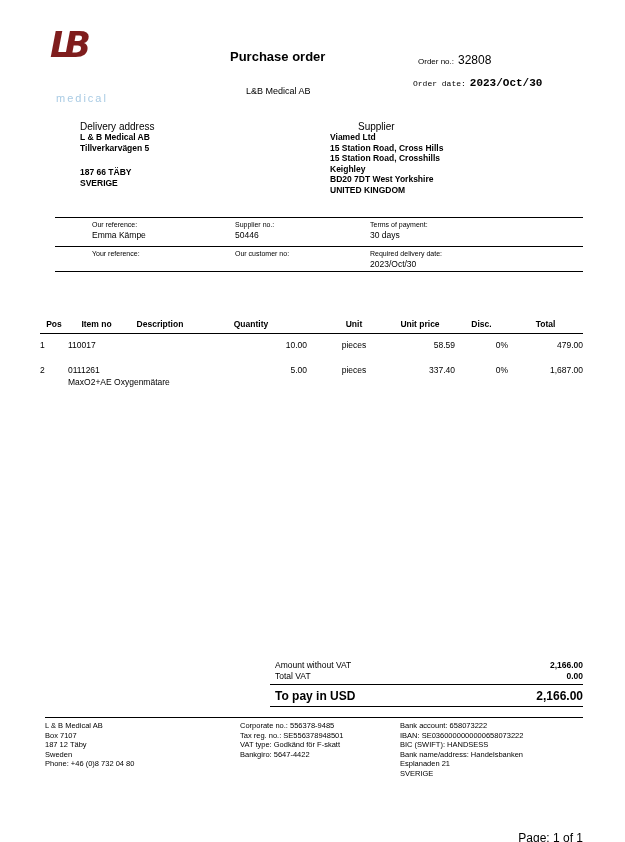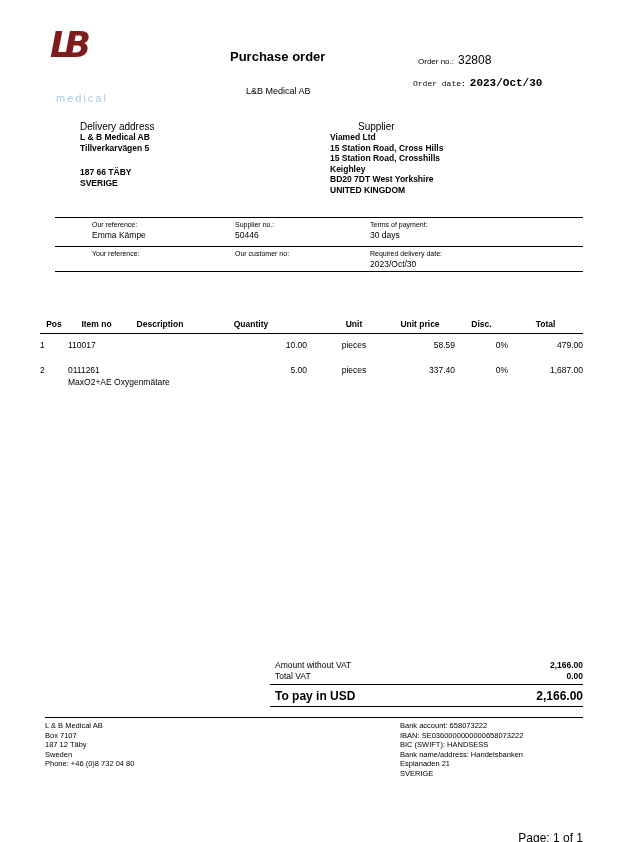--- a/index.html
+++ b/index.html
@@ -219,20 +219,26 @@
   <div class="abs rule rule-footer"></div>
 
   <div class="abs foot-col foot-1">
     <div>L &amp; B Medical AB</div>
     <div>Box 7107</div>
     <div>187 12 Täby</div>
     <div>Sweden</div>
     <div>Phone: +46 (0)8 732 04 80</div>
   </div>
 
+  <div class="abs foot-col foot-2">
+    <div>Corporate no.: 556378-9485</div>
+    <div>Tax reg. no.: SE556378948501</div>
+    <div>VAT type: Godkänd för F-skatt</div>
+    <div>Bankgiro: 5647-4422</div>
+  </div>
 
   <div class="abs foot-col foot-3">
     <div>Bank account: 658073222</div>
     <div>IBAN: SE0360000000000658073222</div>
     <div>BIC (SWIFT): HANDSESS</div>
     <div>Bank name/address: Handelsbanken</div>
     <div>Esplanaden 21</div>
     <div>SVERIGE</div>
   </div>
 

